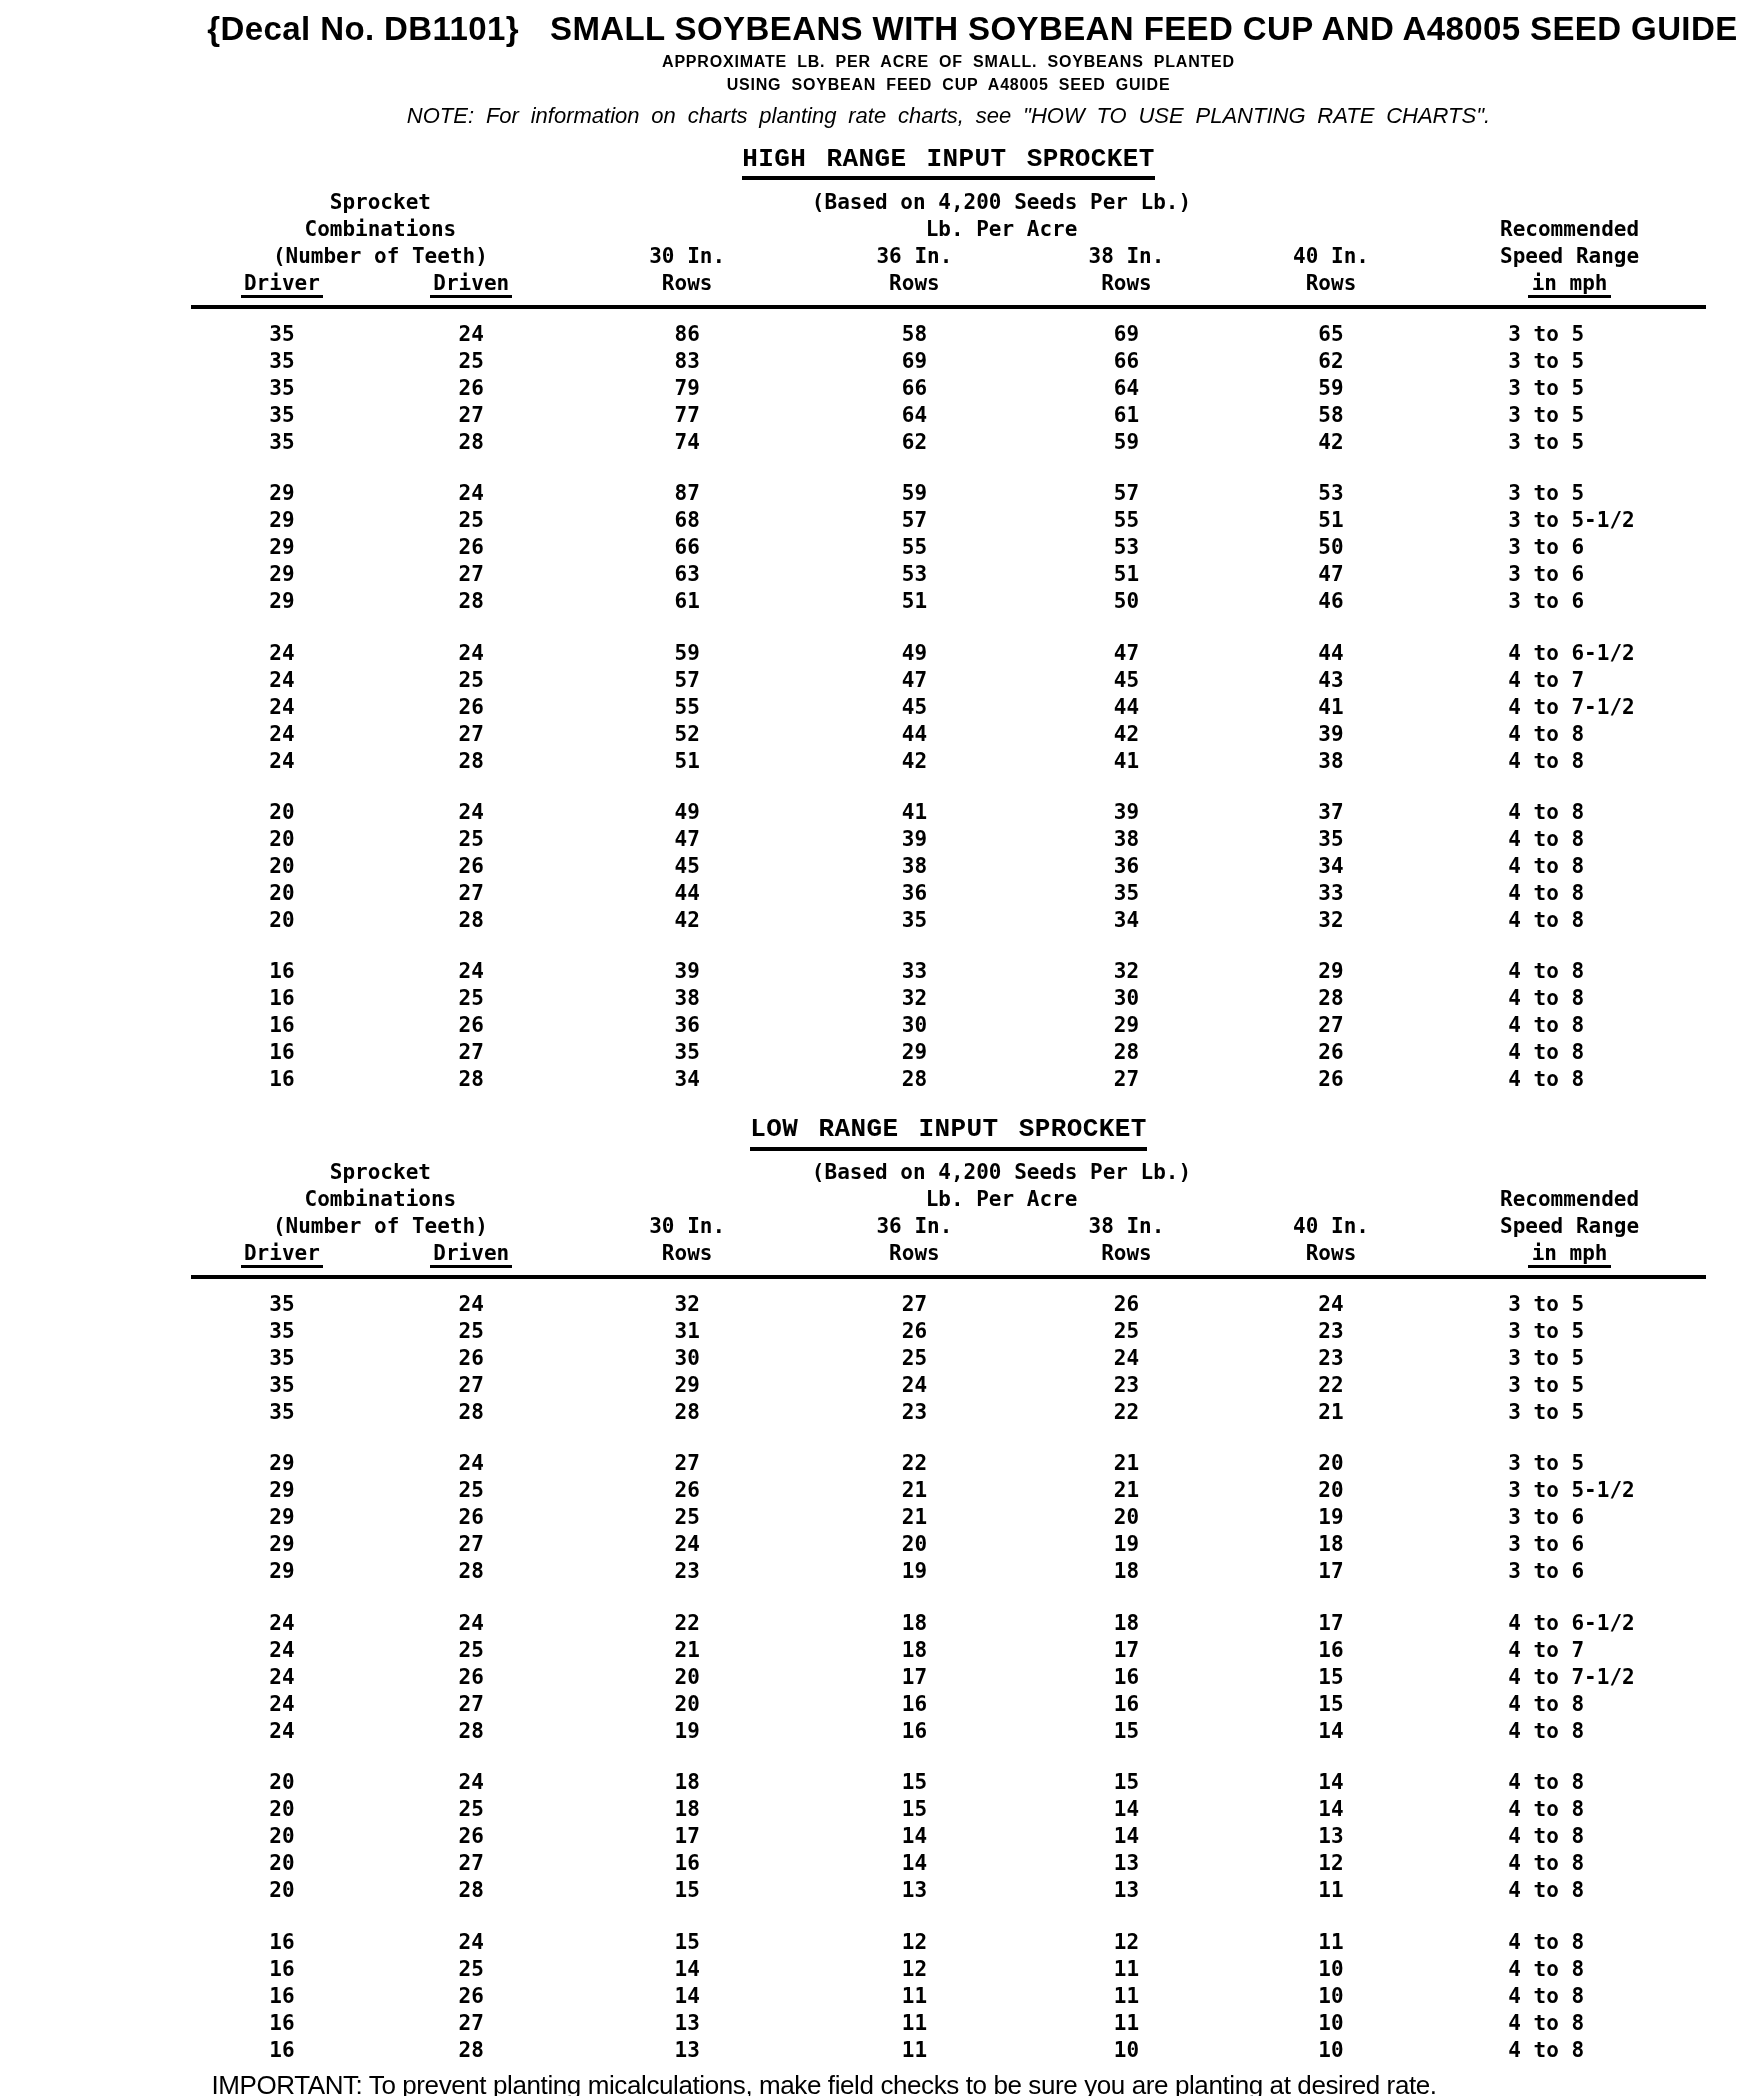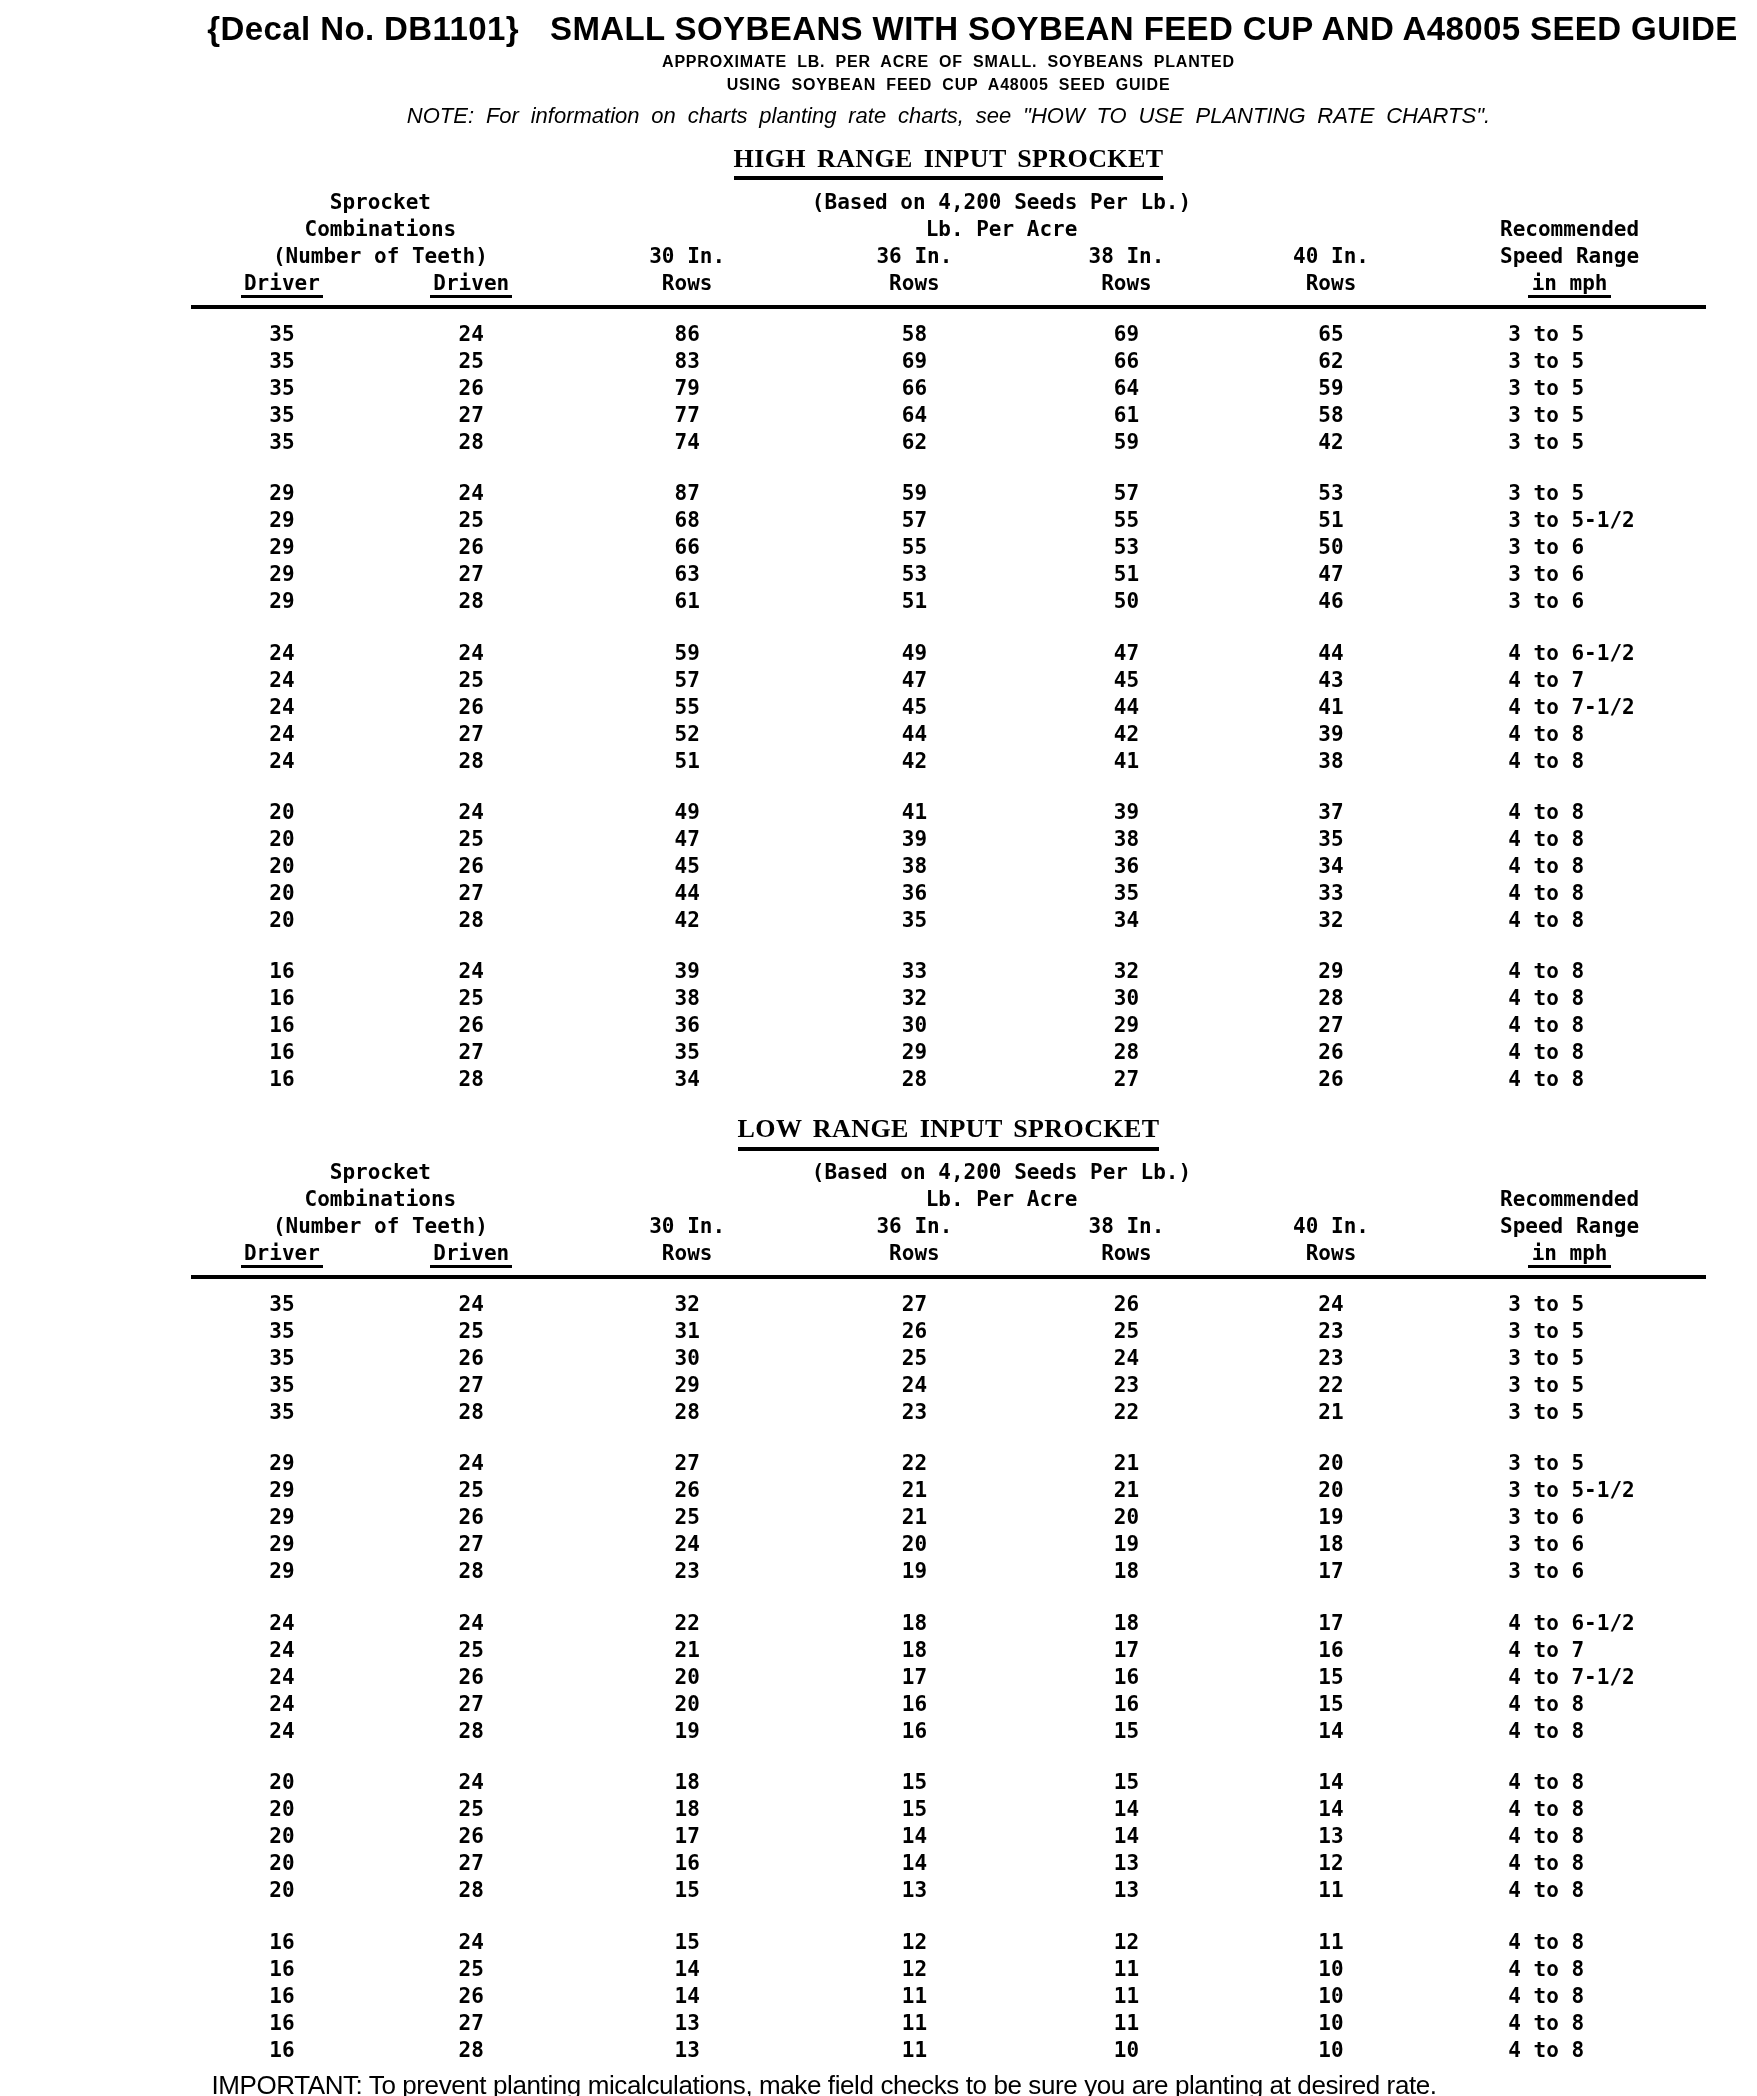--- a/index.html
+++ b/index.html
@@ -60,21 +60,21 @@
   }
   
   .section-heading-wrap {
     text-align: center;
     margin-top: 14.7px;
   }
   .range-section + .range-section .section-heading-wrap { margin-top: 21px; }
   .section-heading {
     display: inline-block;
     margin: 0;
-    font-family: Liberation Serif, serif;
+    font-family: Liberation Mono, monospace;
     font-weight: bold;
     font-size: 26px;
     letter-spacing: 0.4px;
     word-spacing: 4.1px;
     border-bottom: 4.1px solid #000;
     padding-bottom: 2.4px;
   }
   
   .table { --cols: 12% 13% 15.5% 14.5% 13.5% 13.5% 18%; }
   .hrow, .trow {

